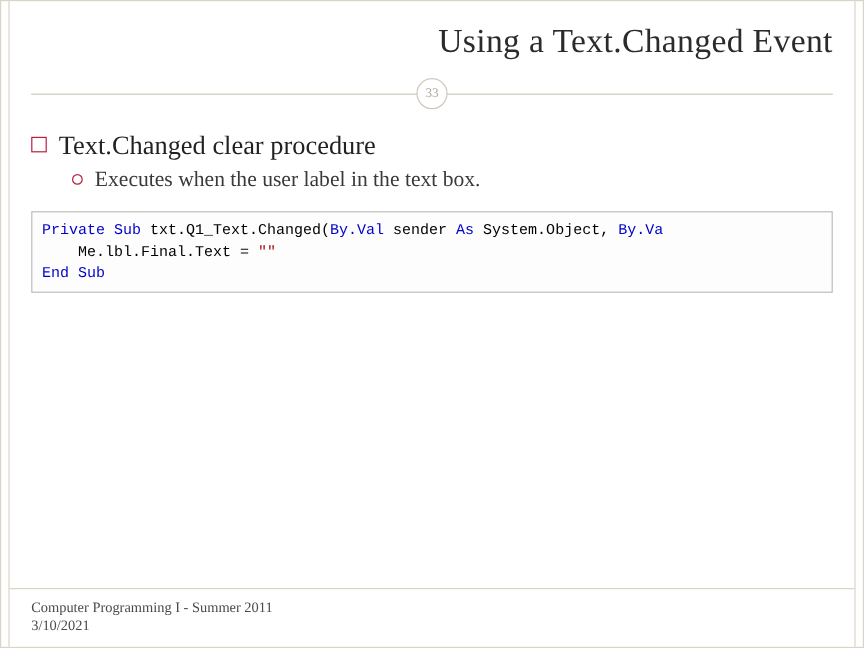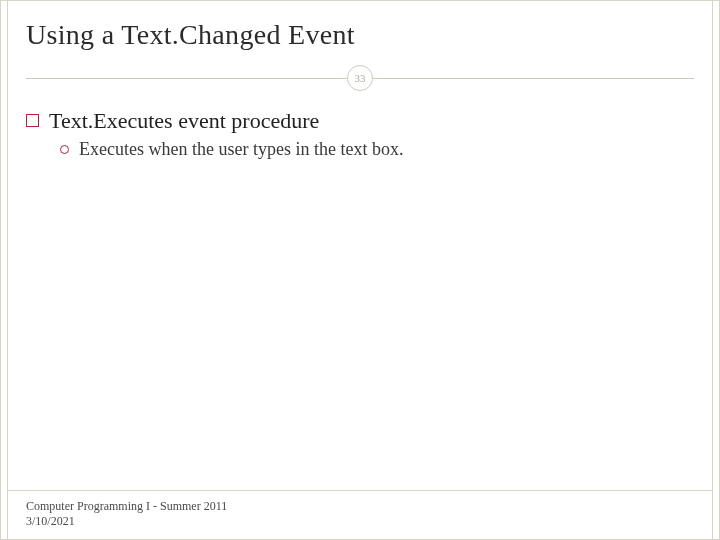--- a/index.html
+++ b/index.html
@@ -12,21 +12,21 @@
     display: flex; flex-direction: column;
   }
   .inner {
     border-left: 1px solid #d9d4c8;
     border-right: 1px solid #d9d4c8;
     flex: 1;
     padding: 18px 18px 0 18px;
     display: flex; flex-direction: column;
   }
   .title {
-    text-align: left;
+    text-align: right;
     font-size: 28px;
     font-weight: 400;
     color: #2b2b2b;
     margin-bottom: 14px;
     letter-spacing: 0.3px;
   }
   .rule-wrap {
     position: relative;
     height: 26px;
     display: flex; align-items: center;
@@ -109,29 +109,32 @@
 
     <div class="rule-wrap">
       <div class="rule-line"></div>
       <div class="badge">33</div>
     </div>
 
     <div class="content">
 
       <div class="lvl1">
         <span class="sq"></span>
-        <span class="txt">Text.Executes event procedure</span>
+        <span class="txt">Text.Changed clear procedure</span>
       </div>
 
       <div class="lvl2">
         <span class="circ"></span>
-        <span>Executes when the user types in the text box.</span>
+        <span>Executes when the user label in the text box.</span>
       </div>
 
 
+      <div class="codebox"><span class="kw">Private Sub</span><span> txt.Q1_Text.Changed(</span><span class="kw">By.Val</span><span> sender </span><span class="kw">As</span><span> System.Object, </span><span class="kw">By.Va</span>
+<span>    </span><span>Me.lbl.Final.Text = </span><span class="str">""</span>
+<span class="kw">End Sub</span></div>
 
     </div>
 
     <div class="footer">
       <span>Computer Programming I - Summer 2011</span>
       <span>3/10/2021</span>
     </div>
 
   </div>
 </div>

